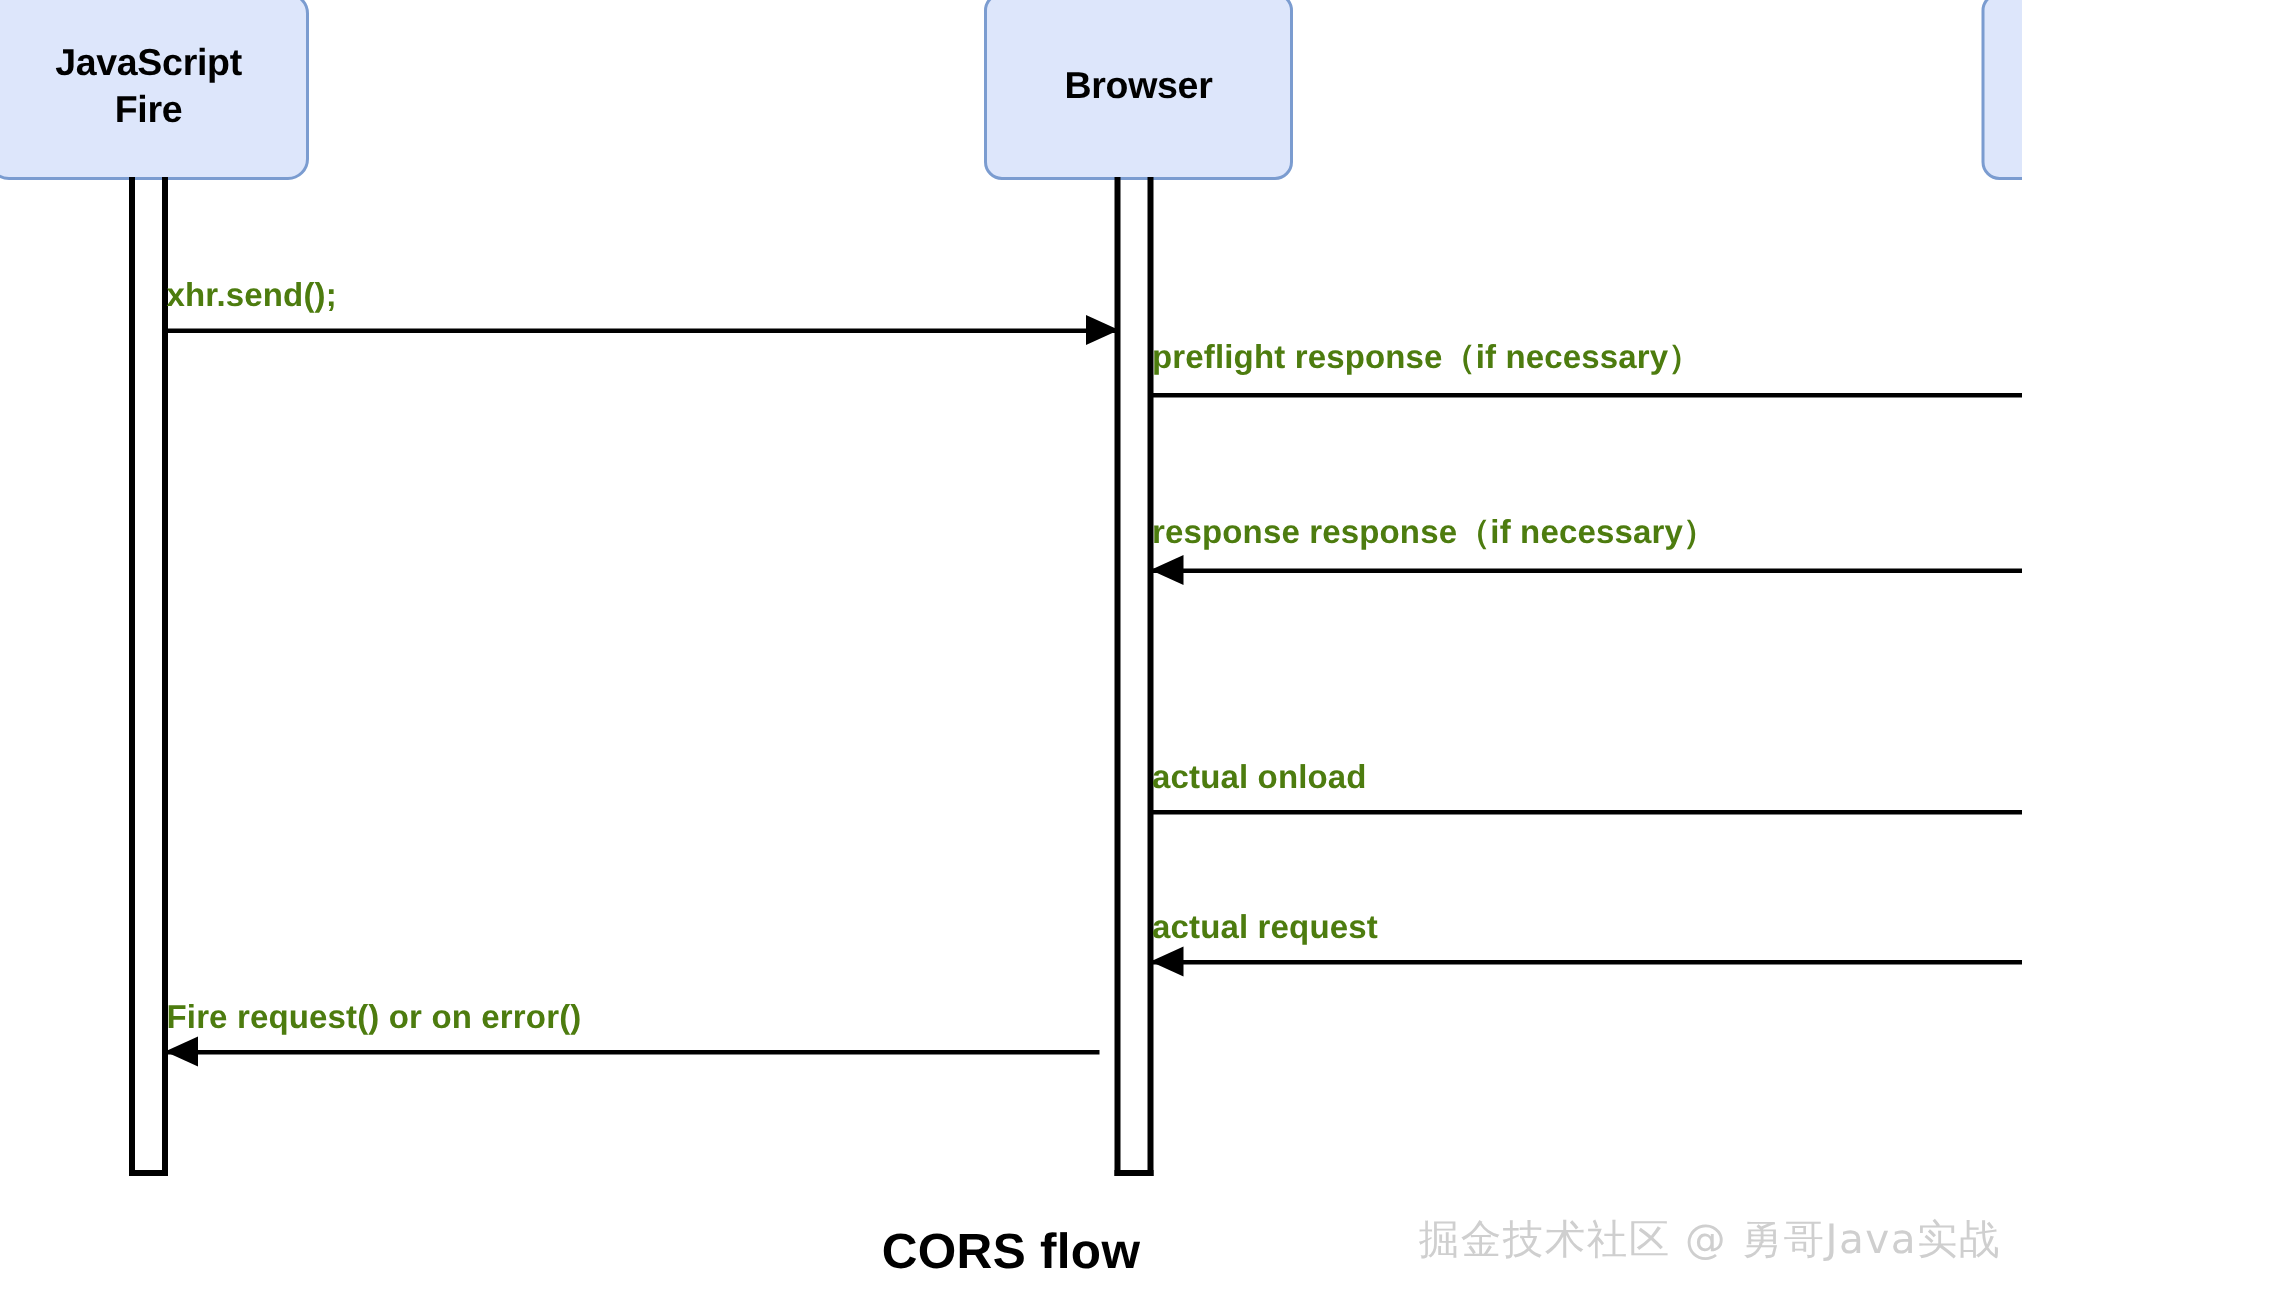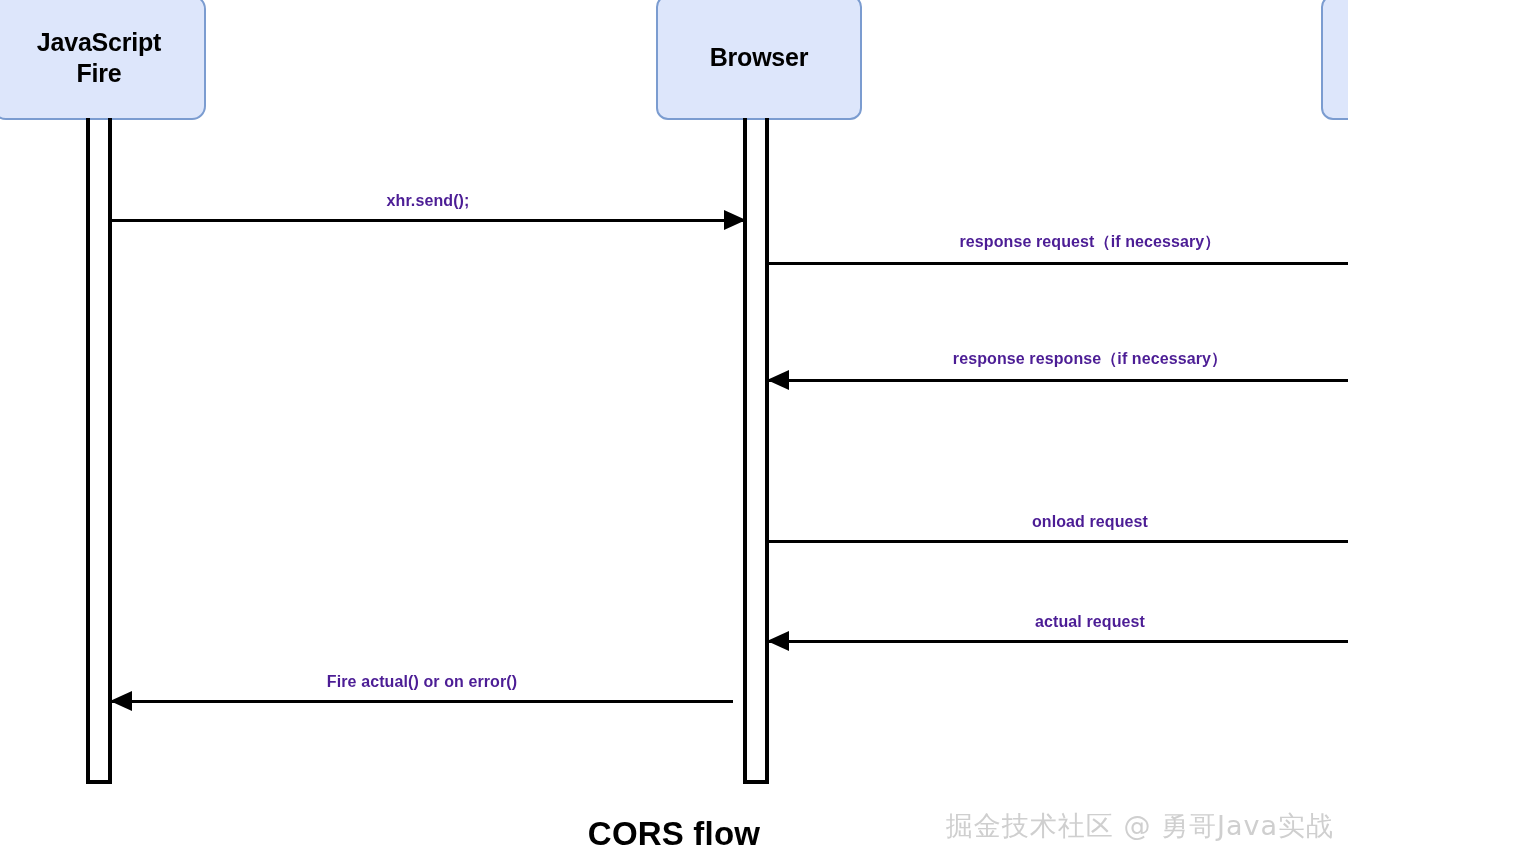--- a/index.html
+++ b/index.html
@@ -82,24 +82,24 @@
     right: 0;
     top: 0;
     height: 3px;
     background: #000000;
   }
   .msg-label {
     position: absolute;
     left: 0;
     right: 0;
     bottom: 9px;
-    text-align: center;
-    font-size: 16px;
+    text-align: left;
+    font-size: 22px;
     font-weight: bold;
-    color: #4c1d95;
+    color: #4d7c0f;
     white-space: nowrap;
     letter-spacing: 0.1px;
   }
   .arrowhead {
     position: absolute;
     top: -9px;
     width: 0;
     height: 0;
   }
   .arrowhead.right {
@@ -174,45 +174,45 @@
   <div class="lifeline" id="lifeline-browser"></div>
   <div class="lifeline" id="lifeline-server"></div>
 
   <div class="message" id="msg-xhr-send">
     <div class="msg-label">xhr.send();</div>
     <div class="msg-line"></div>
     <div class="arrowhead right"></div>
   </div>
 
   <div class="message" id="msg-preflight-req">
-    <div class="msg-label">response request（if necessary）</div>
+    <div class="msg-label">preflight response（if necessary）</div>
     <div class="msg-line"></div>
     <div class="arrowhead right"></div>
   </div>
 
   <div class="message" id="msg-preflight-res">
     <div class="msg-label">response  response（if necessary）</div>
     <div class="msg-line"></div>
     <div class="arrowhead left"></div>
   </div>
 
   <div class="message" id="msg-actual-req">
-    <div class="msg-label">onload request</div>
+    <div class="msg-label">actual onload</div>
     <div class="msg-line"></div>
     <div class="arrowhead right"></div>
   </div>
 
   <div class="message" id="msg-actual-res">
     <div class="msg-label">actual request</div>
     <div class="msg-line"></div>
     <div class="arrowhead left"></div>
   </div>
 
   <div class="message" id="msg-fire-onload">
-    <div class="msg-label">Fire actual() or on error()</div>
+    <div class="msg-label">Fire request() or on error()</div>
     <div class="msg-line"></div>
     <div class="arrowhead left"></div>
   </div>
 
   <div id="diagram-title">CORS flow</div>
 
   <div id="watermark">掘金技术社区 @ 勇哥Java实战</div>
 
 </div>
 

